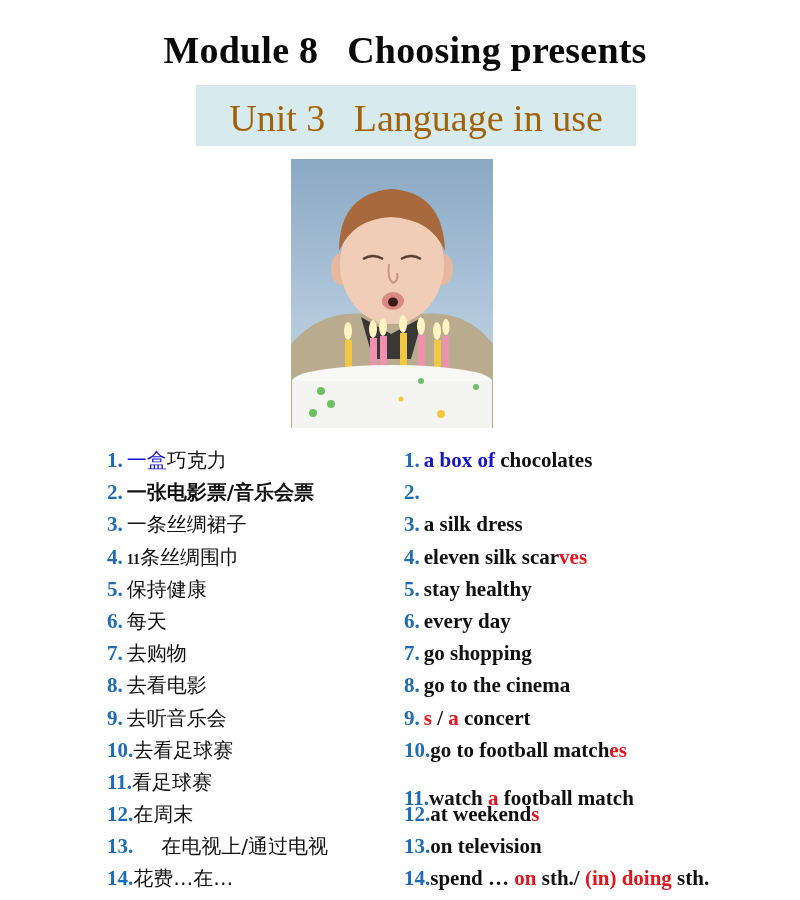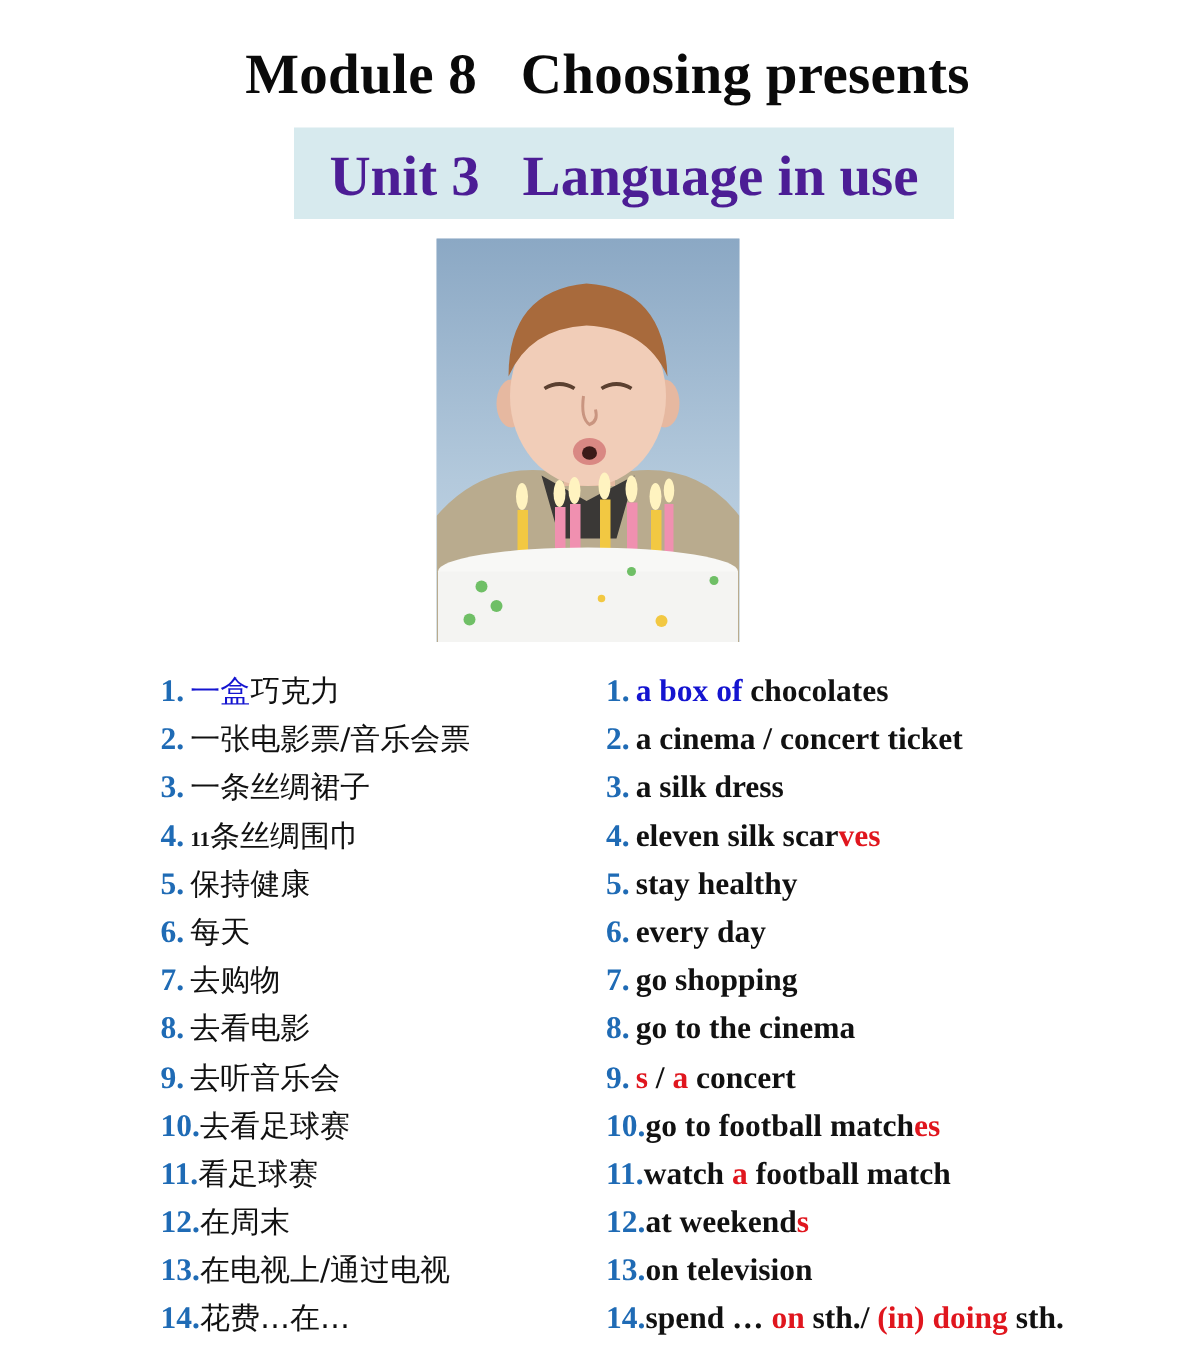--- a/index.html
+++ b/index.html
@@ -32,22 +32,22 @@
       top: 85px;
       width: 440px;
       height: 61px;
       background: #d7eaee;
       display: flex;
       align-items: center;
       justify-content: center;
     }
     .subtitle {
       font-size: 38px;
-      font-weight: bold;
-      color: #4c1d95;
+      font-weight: normal;
+      color: #a16207;
       white-space: pre;
       margin-top: 4px;
     }
     .photo {
       position: absolute;
       left: 291px;
       top: 159px;
       width: 202px;
       height: 269px;
       overflow: hidden;
@@ -155,21 +155,21 @@
 </div>
 
 <ul class="list left">
     <li>
       <span class="num sp">1.</span>
       <span class="seg-blue" style="white-space: pre;">一盒</span>
       <span class="seg-normal" style="white-space: pre;">巧克力</span>
     </li>
     <li>
       <span class="num sp">2.</span>
-      <span class="seg-normal" style="white-space: pre;">一张电影票/音乐会票</span>
+      <span class="seg-normal" style="white-space: pre; font-weight: bold;">一张电影票/音乐会票</span>
     </li>
     <li>
       <span class="num sp">3.</span>
       <span class="seg-normal" style="white-space: pre;">一条丝绸裙子</span>
     </li>
     <li>
       <span class="num sp">4.</span>
       <span class="seg-normal seg-bold" style="white-space: pre;">11</span>
       <span class="seg-normal" style="white-space: pre;">条丝绸围巾</span>
     </li>
@@ -200,36 +200,35 @@
     <li>
       <span class="num">11.</span>
       <span class="seg-normal" style="white-space: pre;">看足球赛</span>
     </li>
     <li>
       <span class="num">12.</span>
       <span class="seg-normal" style="white-space: pre;">在周末</span>
     </li>
     <li>
       <span class="num">13.</span>
-      <span class="seg-normal" style="white-space: pre;">在电视上/通过电视</span>
+      <span class="seg-normal" style="white-space: pre; margin-left: 28px;">在电视上/通过电视</span>
     </li>
     <li>
       <span class="num">14.</span>
       <span class="seg-normal" style="white-space: pre;">花费…在…</span>
     </li>
   </ul>
 <ul class="list right">
     <li>
       <span class="num sp">1.</span>
       <span class="seg-blue" style="white-space: pre;">a box of</span>
       <span class="seg-normal" style="white-space: pre;"> chocolates</span>
     </li>
     <li>
       <span class="num sp">2.</span>
-      <span class="seg-normal" style="white-space: pre;">a cinema / concert ticket</span>
     </li>
     <li>
       <span class="num sp">3.</span>
       <span class="seg-normal" style="white-space: pre;">a silk dress</span>
     </li>
     <li>
       <span class="num sp">4.</span>
       <span class="seg-normal" style="white-space: pre;">eleven silk scar</span>
       <span class="seg-red" style="white-space: pre;">ves</span>
     </li>
@@ -256,21 +255,21 @@
       <span class="seg-red" style="white-space: pre;">a</span>
       <span class="seg-normal" style="white-space: pre;"> concert</span>
     </li>
     <li>
       <span class="num">10.</span>
       <span class="seg-normal" style="white-space: pre;">go to football match</span>
       <span class="seg-red" style="white-space: pre;">es</span>
     </li>
     <li>
       <span class="num">11.</span>
-      <span class="seg-normal" style="white-space: pre;">watch </span>
+      <span class="seg-normal" style="white-space: pre; margin-top: 16px;">watch </span>
       <span class="seg-red" style="white-space: pre;">a</span>
       <span class="seg-normal" style="white-space: pre;"> football match</span>
     </li>
     <li>
       <span class="num">12.</span>
       <span class="seg-normal" style="white-space: pre;">at weekend</span>
       <span class="seg-red" style="white-space: pre;">s</span>
     </li>
     <li>
       <span class="num">13.</span>

